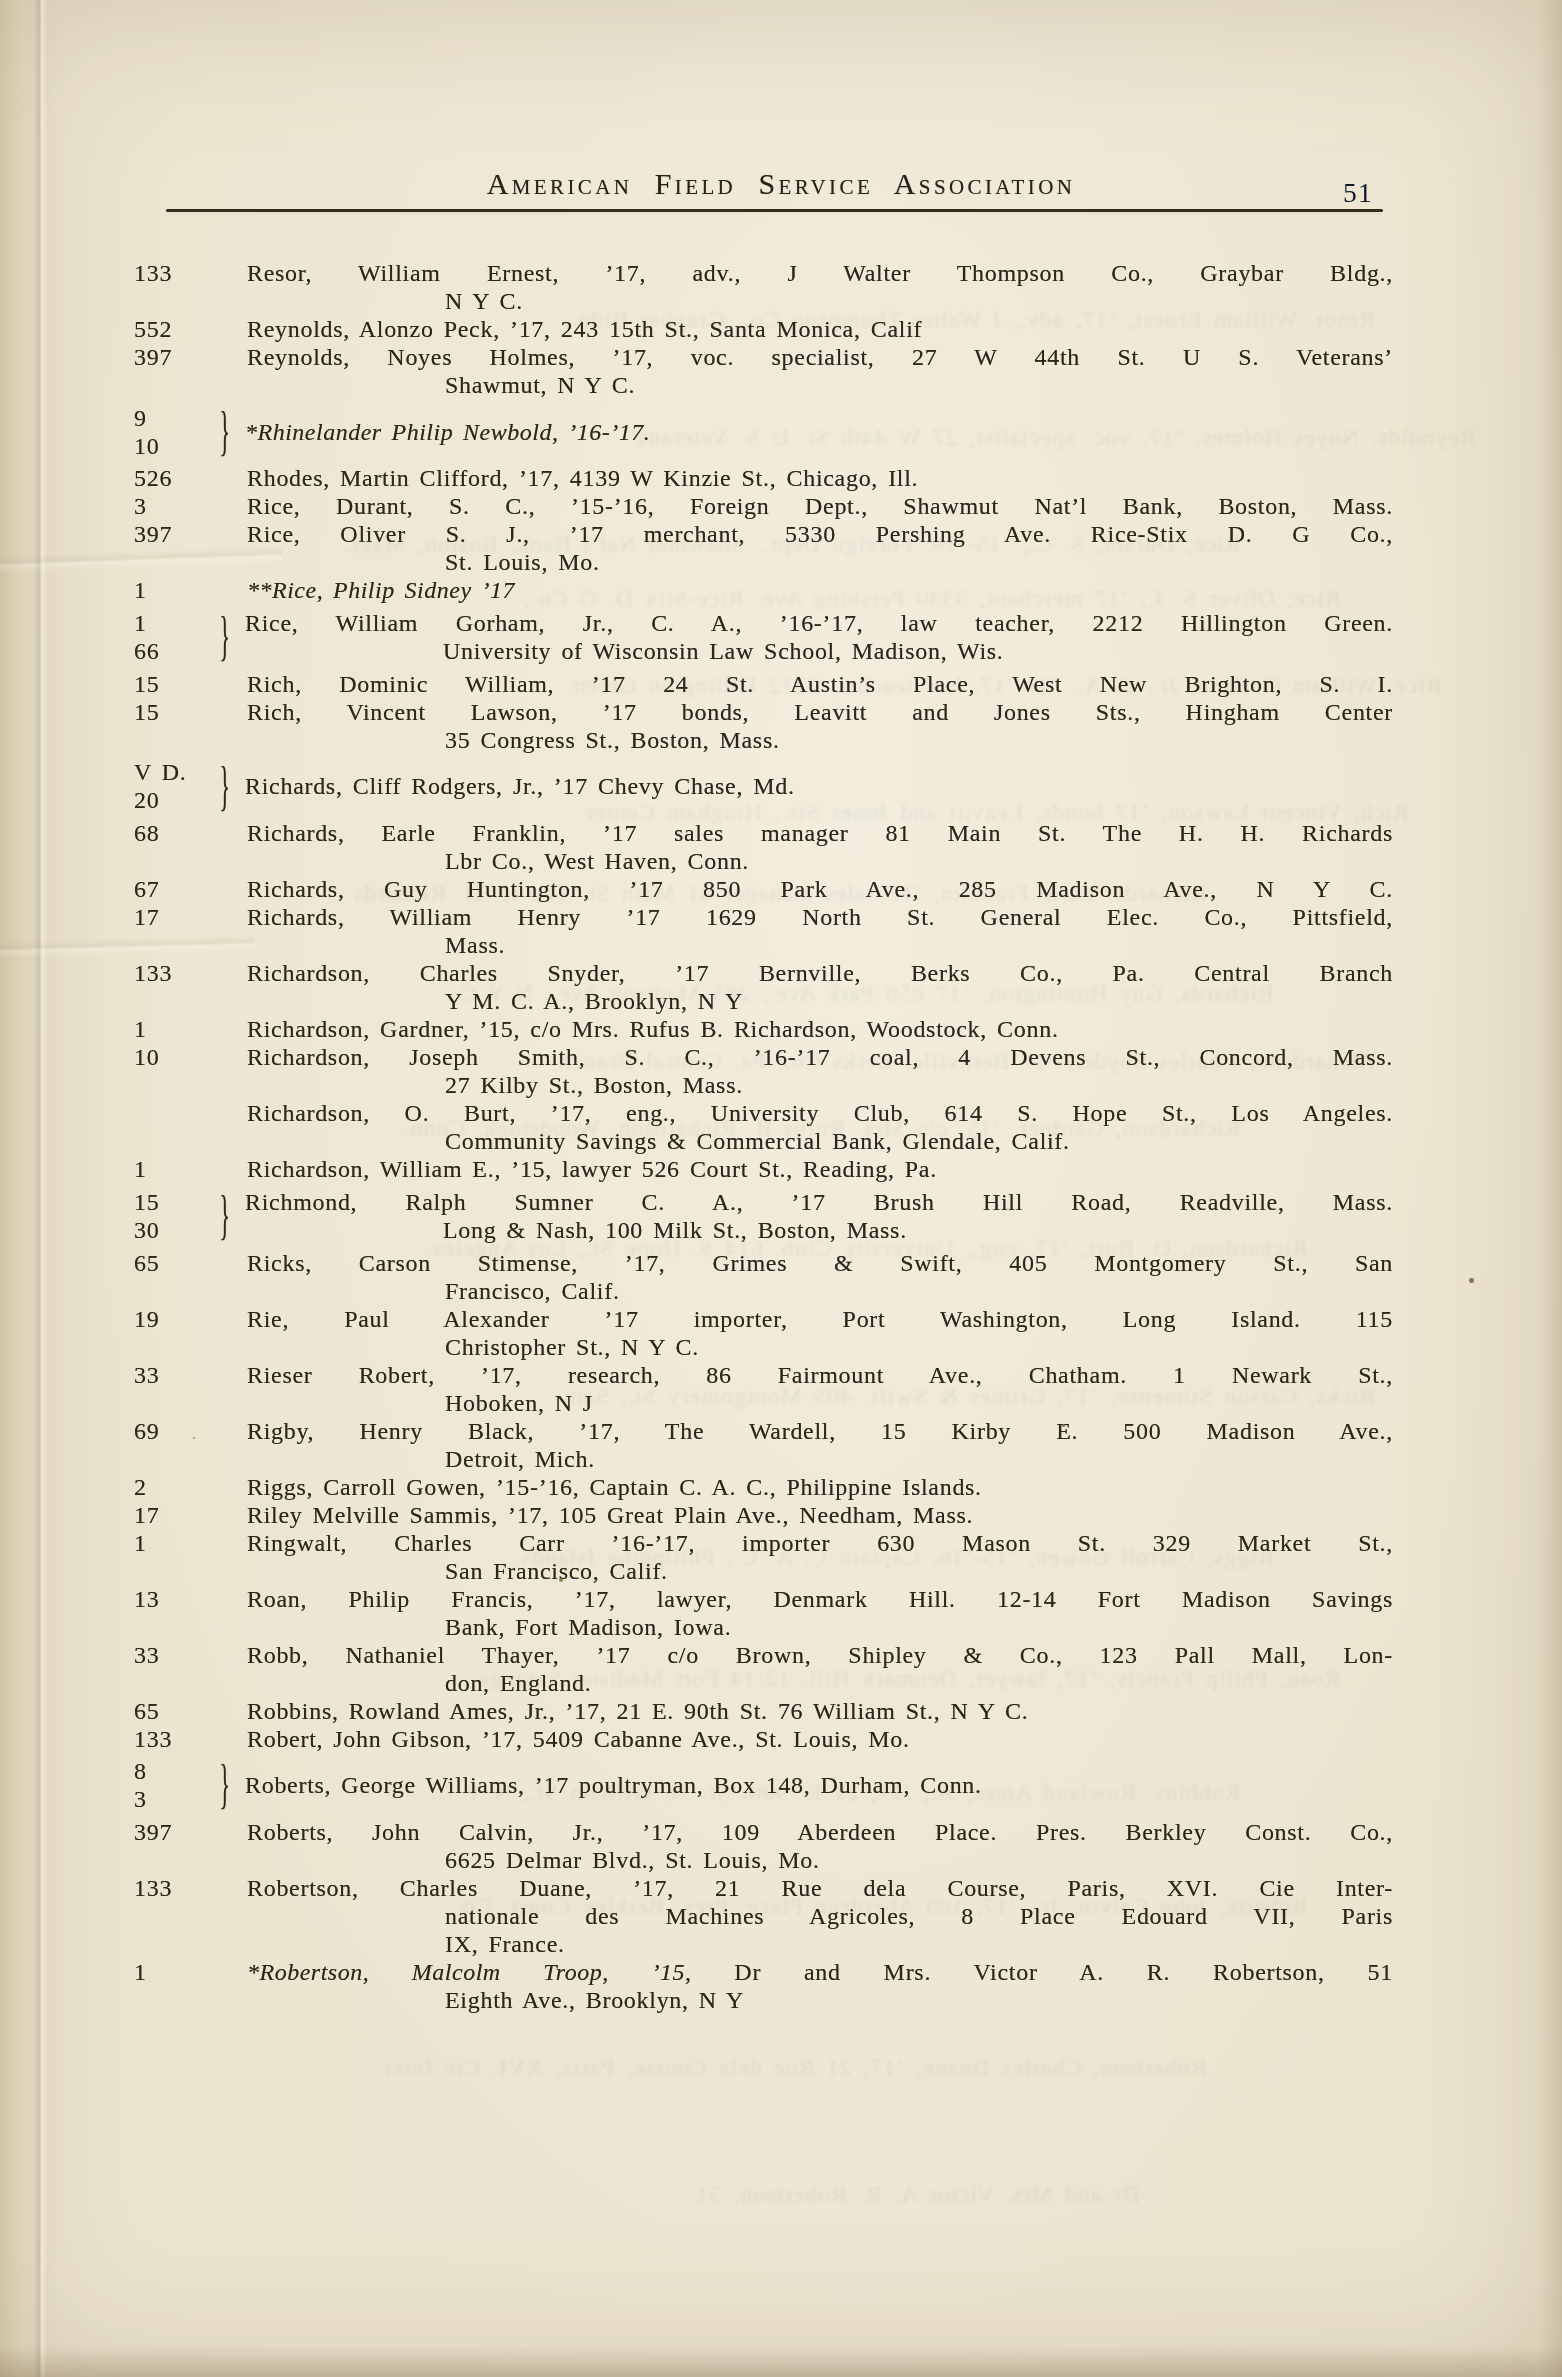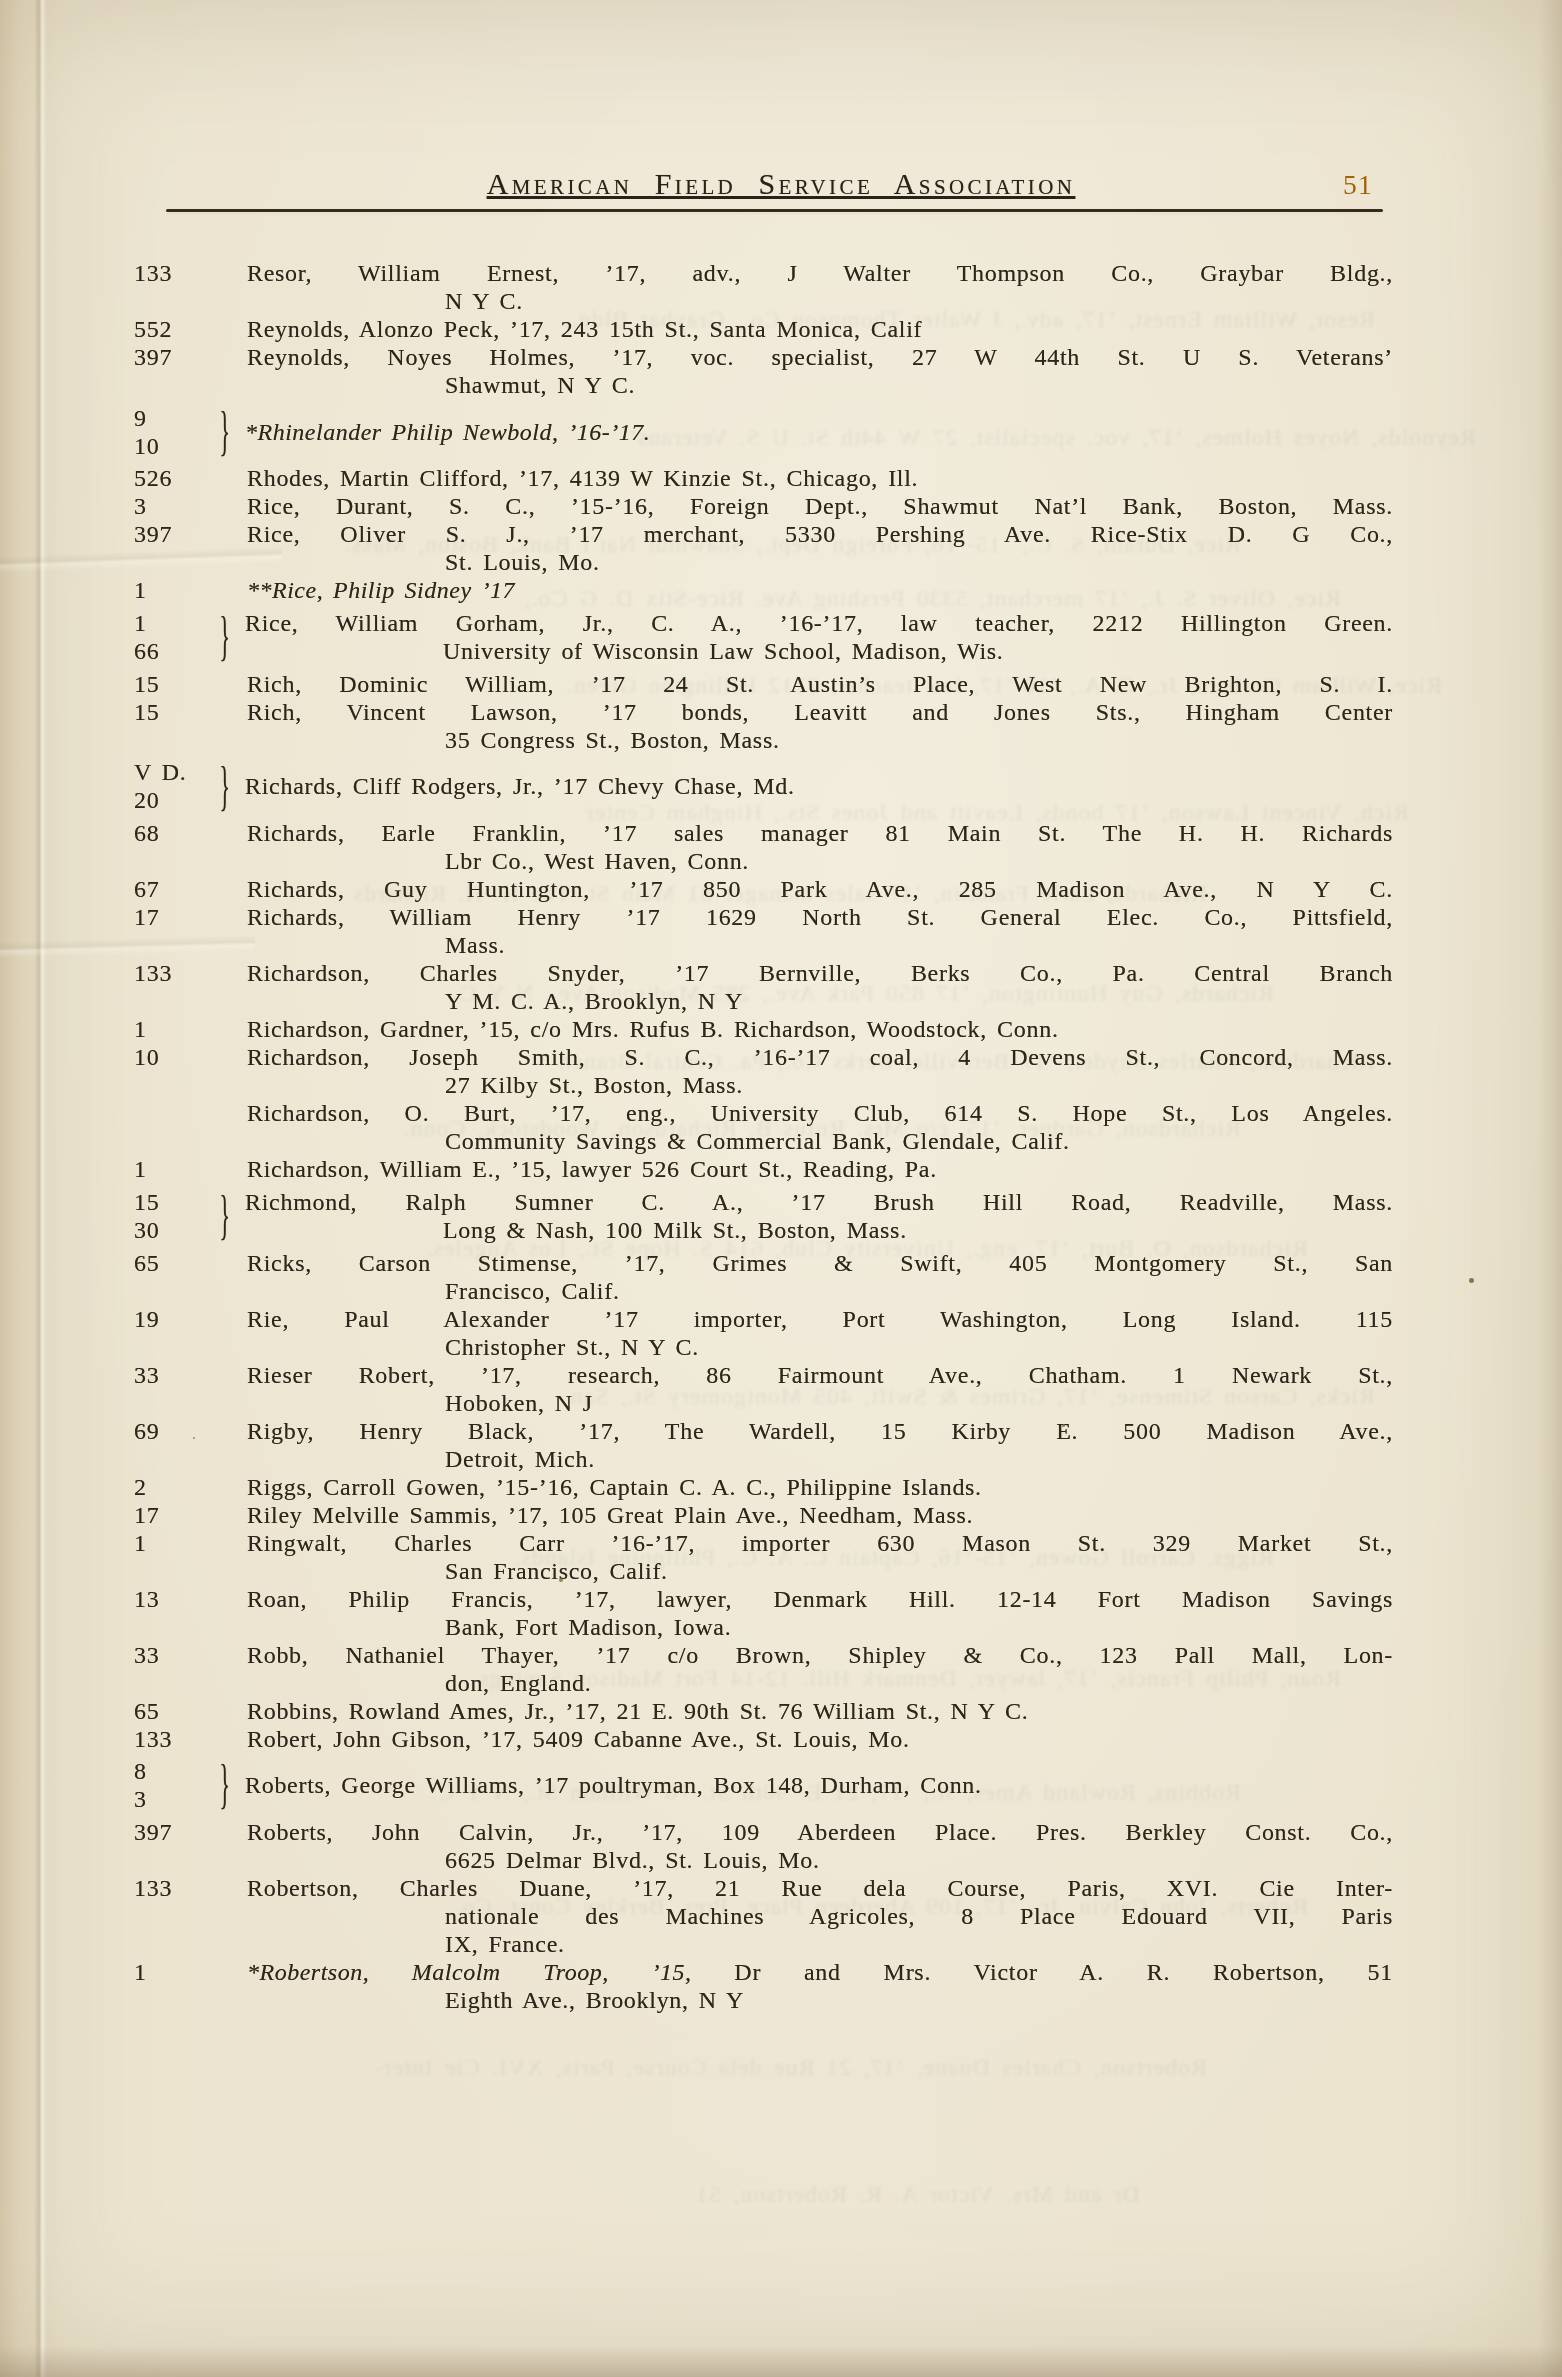--- a/index.html
+++ b/index.html
@@ -35,26 +35,25 @@
   }
 
   .header-title{
     position:absolute;top:164px;left:0;right:0;
     text-align:center;
     font-variant:small-caps;
     font-size:30px;line-height:40px;
     letter-spacing:3.4px;word-spacing:11.4px;
     color:#292218;z-index:2;
     text-shadow:0 0 0.7px rgba(41,34,24,.45);
-    text-decoration:underline;
   }
   .page-number{
-    position:absolute;top:166px;right:189px;
+    position:absolute;top:174px;right:189px;
     font-size:27.5px;line-height:38px;letter-spacing:1.3px;
-    color:#a16207;z-index:2;
+    color:#0f172a;z-index:2;
   }
   .header-rule{
     position:absolute;top:209px;left:166px;width:1217px;height:3.4px;
     background:#352b1d;border-radius:2px;z-index:2;
     box-shadow:0 3.4px 2px -1.3px rgba(175,160,125,0.65);
   }
 
   .entries{
     position:absolute;top:259px;left:134px;width:1259px;z-index:2;
     font-size:24px;line-height:28px;

